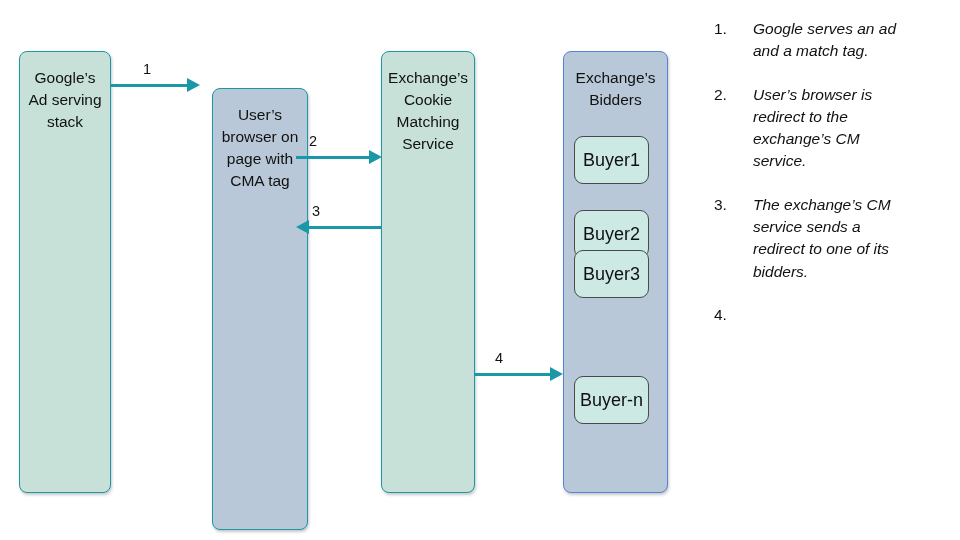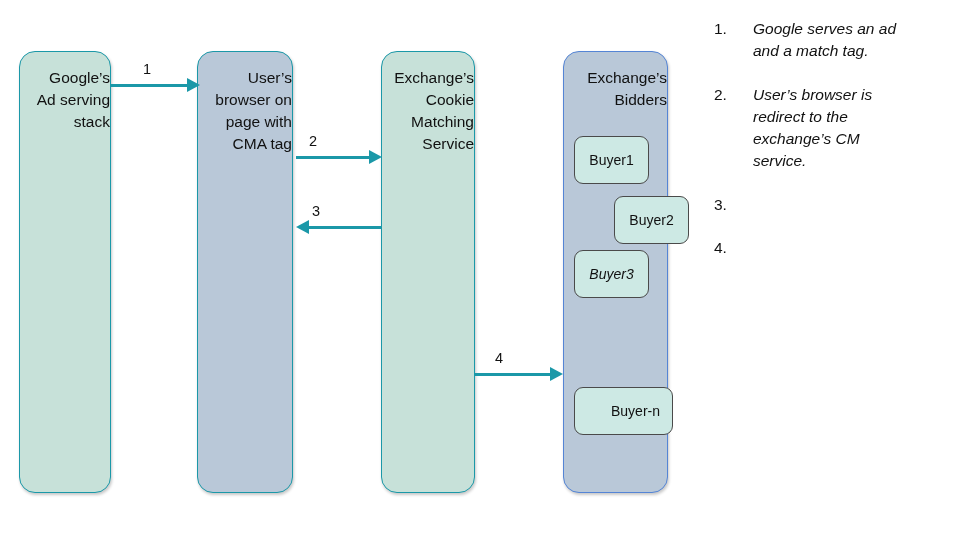--- a/index.html
+++ b/index.html
@@ -11,54 +11,54 @@
     font-family: "Liberation Sans", sans-serif;
     color: #111111;
     overflow: hidden;
   }
 
   
   .lane {
     position: absolute;
     top: 51px;
     height: 442px;
-    border-radius: 16px;
+    border-radius: 8px;
     box-sizing: border-box;
-    text-align: right;
+    text-align: center;
     font-size: 15.5px;
     line-height: 22px;
     padding-top: 15px;
     box-shadow: 1px 2px 3px rgba(0,0,0,0.22);
   }
   .lane-label { white-space: pre-line; }
   .lane.green { background: #c7e1d9; border: 1.5px solid #1b98a8; }
   .lane.blue  { background: #b9c8d8; border: 1.5px solid #1b98a8; }
   #lane-google  { left: 19px;  width: 92px; }
-  #lane-browser { left: 197px; width: 96px; }
+  #lane-browser { left: 212px; width: 96px; margin-top: 37px; }
   #lane-cms     { left: 381px; width: 94px; }
   #lane-bidders { left: 563px; width: 105px; background: #b9c8d8; border: 1.5px solid #5585d5; }
 
   
   .buyer {
     position: absolute;
     left: 10px;
     width: 73px;
     height: 46px;
     background: #cde9e4;
     border: 1px solid #4a4a4a;
     border-radius: 9px;
     display: flex;
     align-items: center;
     justify-content: center;
-    font-size: 14px;
+    font-size: 18px;
   }
   #buyer-1 { top: 84px; }
-  #buyer-2 { top: 144px; margin-left: 40px; }
-  #buyer-3 { top: 198px; font-style: italic; }
-  #buyer-n { top: 335px; padding-left: 24px; }
+  #buyer-2 { top: 158px; }
+  #buyer-3 { top: 198px; }
+  #buyer-n { top: 324px; }
 
   
   .arrow {
     position: absolute;
     height: 3px;
     background: #1b98a8;
   }
   .arrow.right::after {
     content: "";
     position: absolute;
@@ -162,19 +162,23 @@
     </div>
     <div class="step">
       <span class="num">2.</span>
       <span class="text">User’s browser is
 redirect to the
 exchange’s CM
 service.</span>
     </div>
     <div class="step">
       <span class="num">3.</span>
+      <span class="text">The exchange’s CM
+service sends a
+redirect to one of its
+bidders.</span>
     </div>
     <div class="step">
       <span class="num">4.</span>
     </div>
   </div>
 
 </div>
 
 </body></html>

